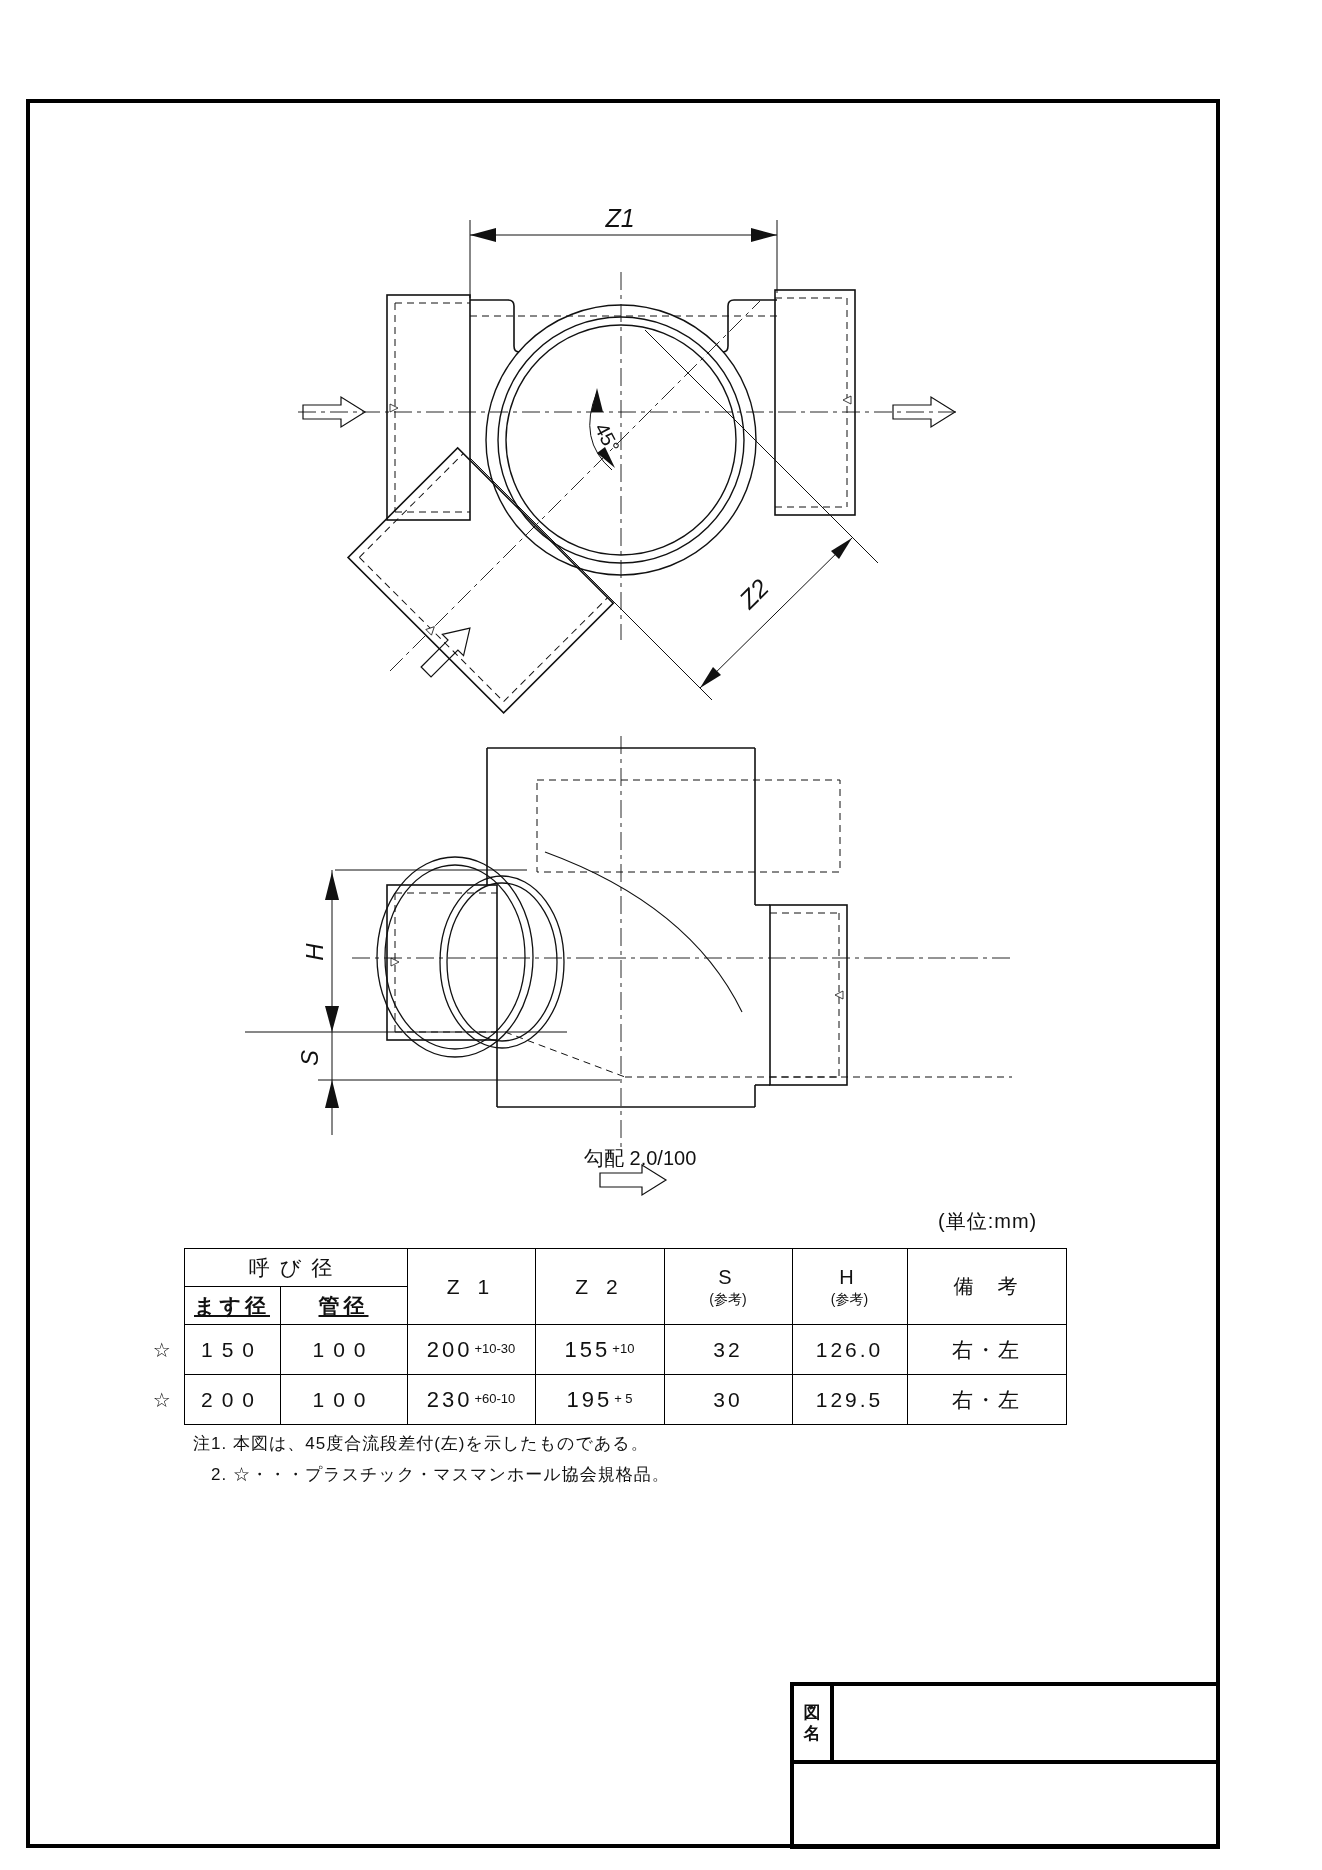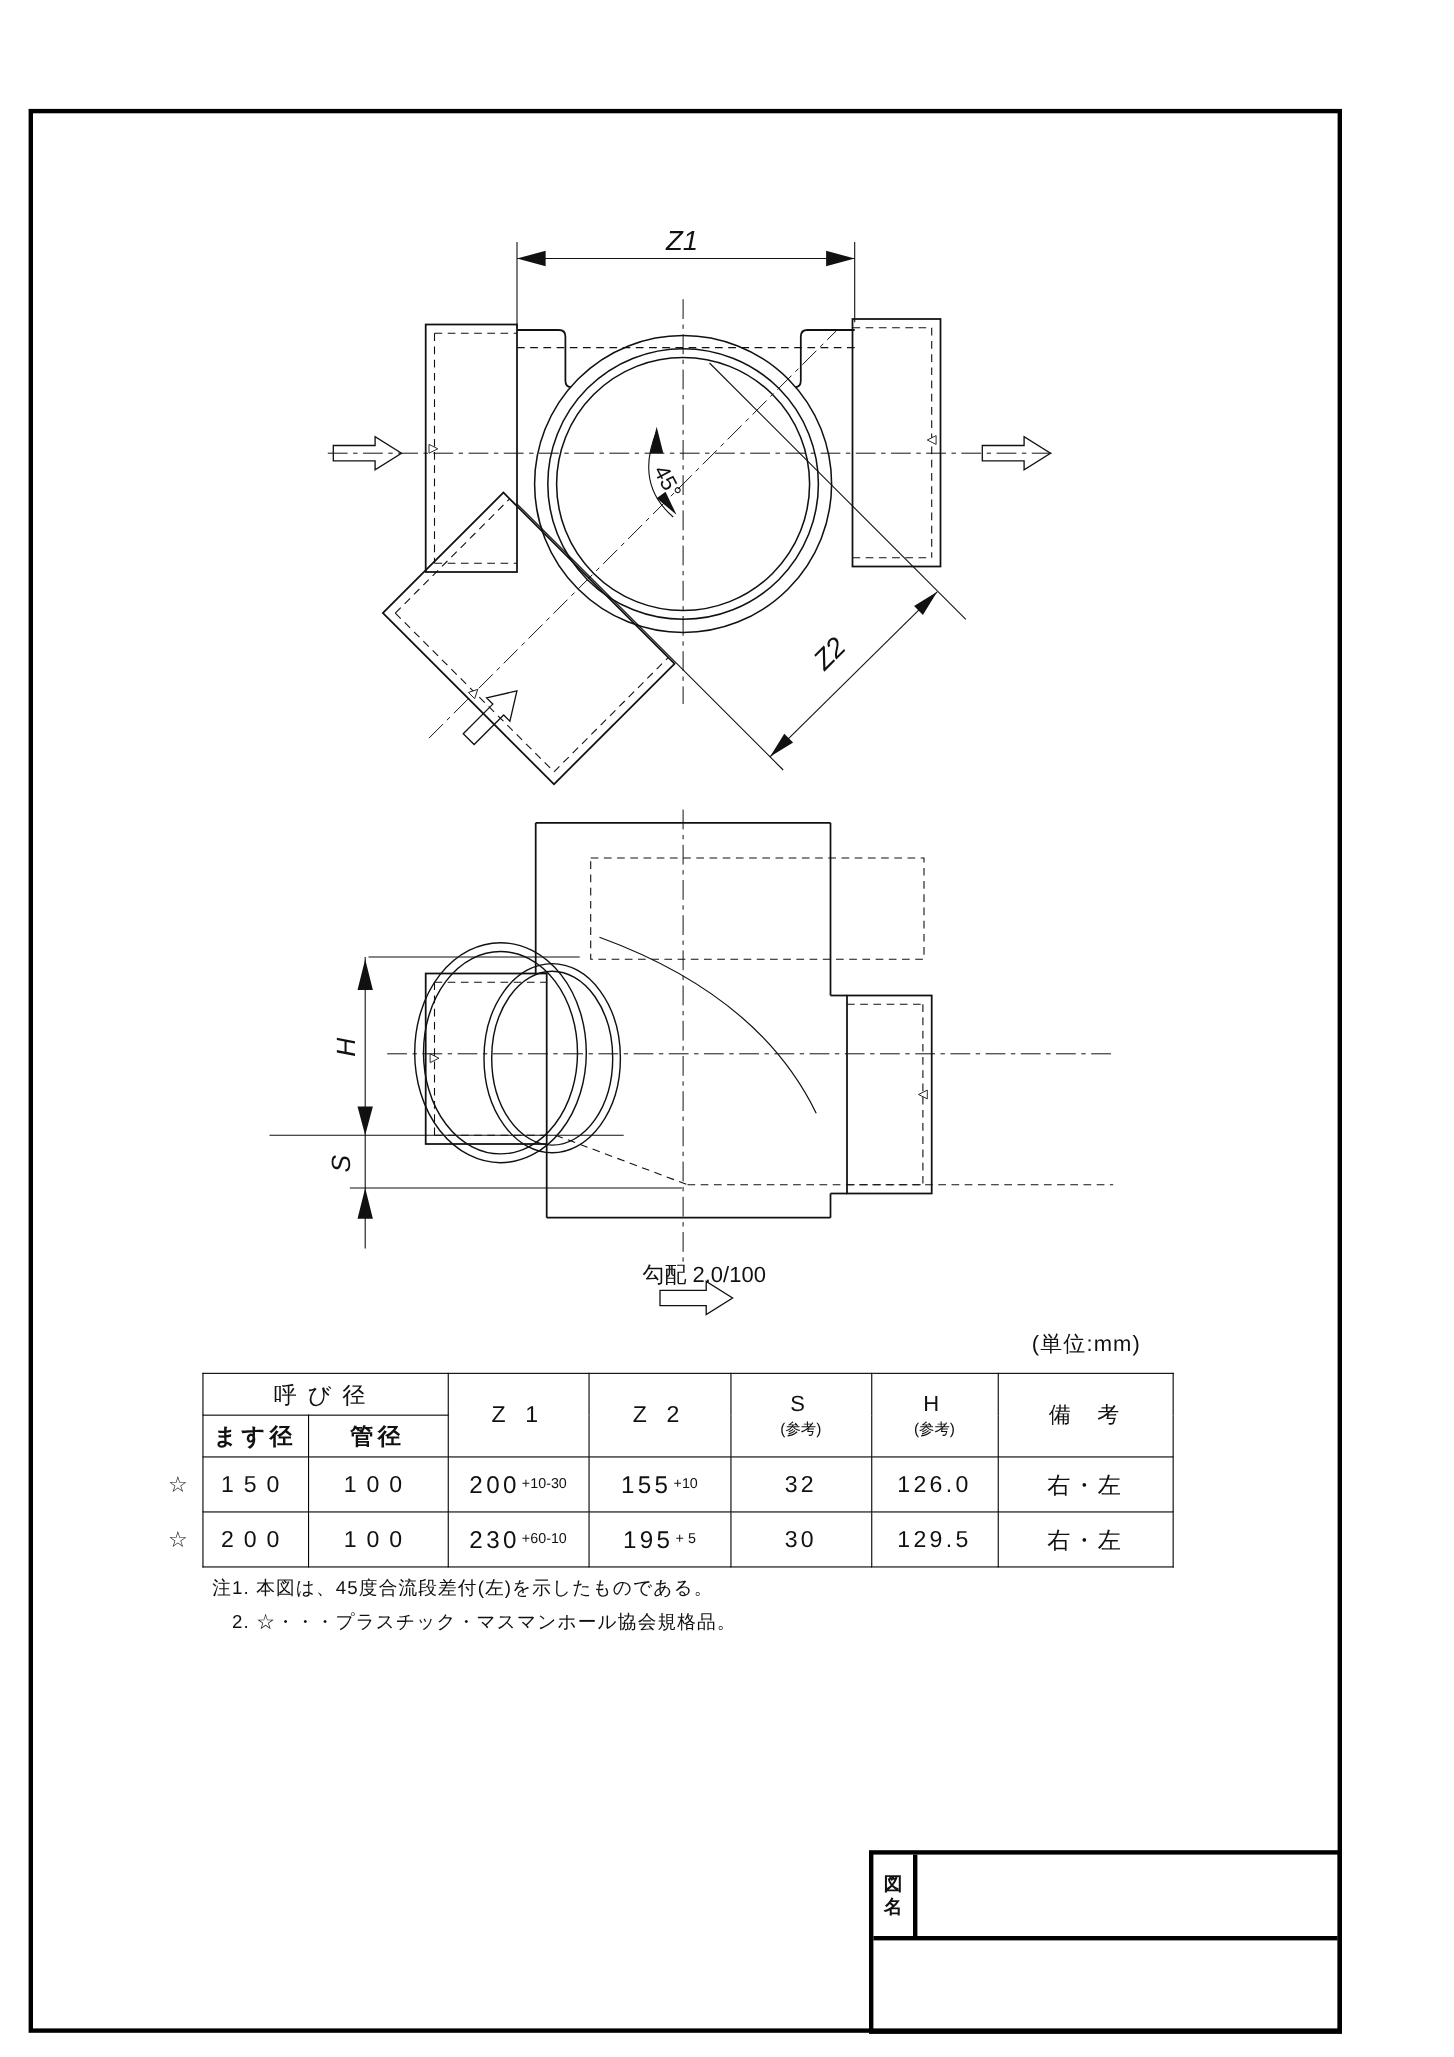--- a/index.html
+++ b/index.html
@@ -8,21 +8,21 @@
   .frame{position:absolute;left:26px;top:99px;width:1194px;height:1749px;
          border:4px solid #000;box-sizing:border-box;}
   svg{position:absolute;left:0;top:0;}
   
   .dimtable{position:absolute;left:140px;top:1248px;border-collapse:collapse;
             table-layout:fixed;}
   .dimtable td{border:1.8px solid #000;text-align:center;vertical-align:middle;
                padding:0;font-size:21px;}
   .dimtable td.star{border:none;font-size:20px;}
   .hdr-big{font-size:24px;font-weight:400;letter-spacing:10px;}
-  .hdr{font-size:20px;font-weight:700;letter-spacing:4px;}
+  .hdr{font-size:20px;font-weight:700;letter-spacing:4px;text-decoration:underline;}
   .hdr-z{font-size:20px;letter-spacing:6px;}
   .hdr-ref{font-size:14px;display:block;margin-top:2px;letter-spacing:0;}
   .num{font-size:22px;letter-spacing:9px;}
   .num2{font-size:22px;letter-spacing:3px;}
   .biko-cell{font-size:18px;letter-spacing:2px;}
   .tolwrap{display:inline-flex;align-items:center;}
   .tol{display:inline-flex;flex-direction:row;justify-content:center;
        font-size:13px;line-height:1.1;text-align:center;margin-left:2px;}
   .tol .sub:empty,.tol .sup:empty{min-height:14px;}
   

